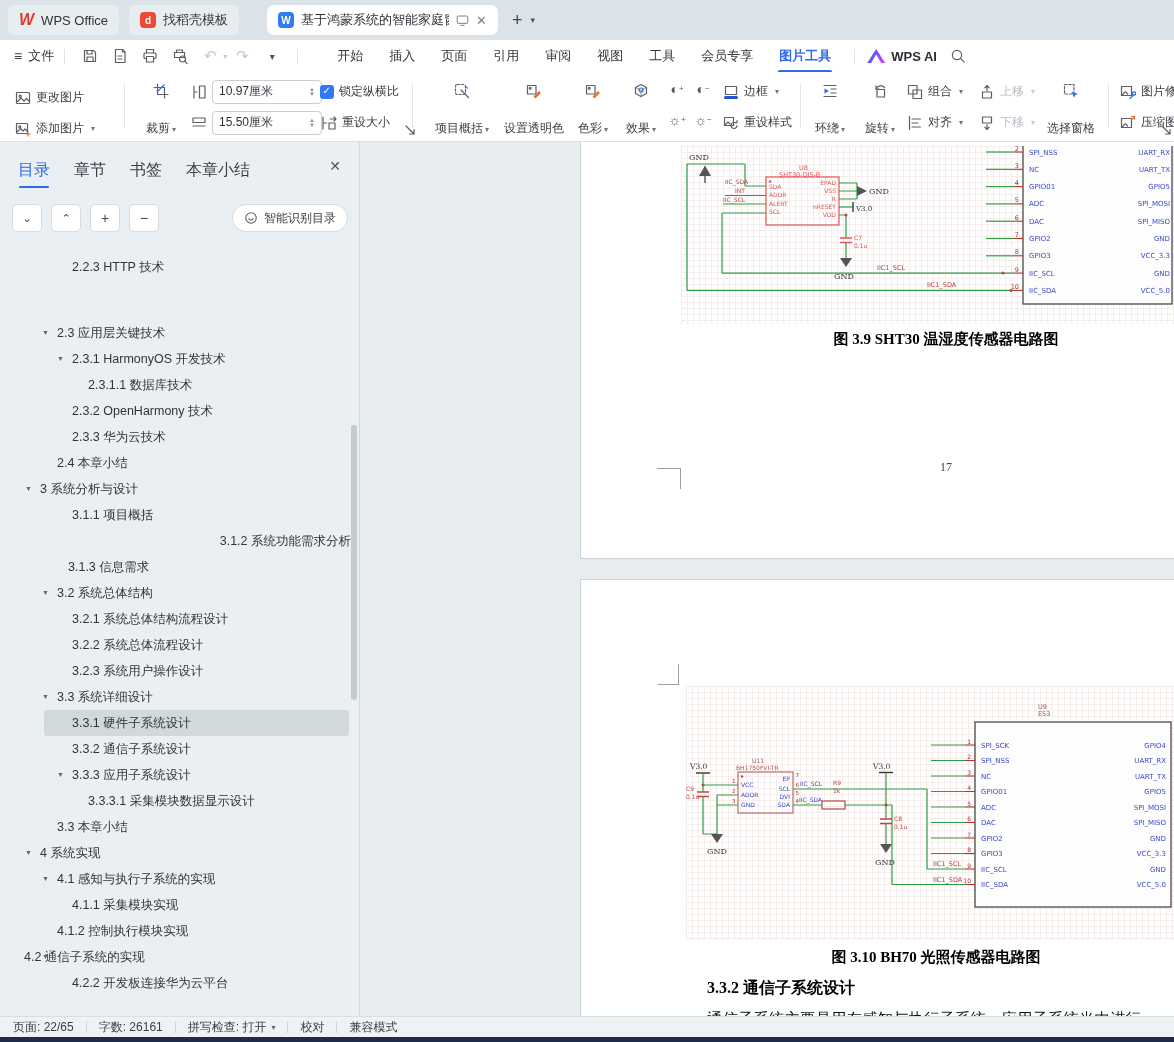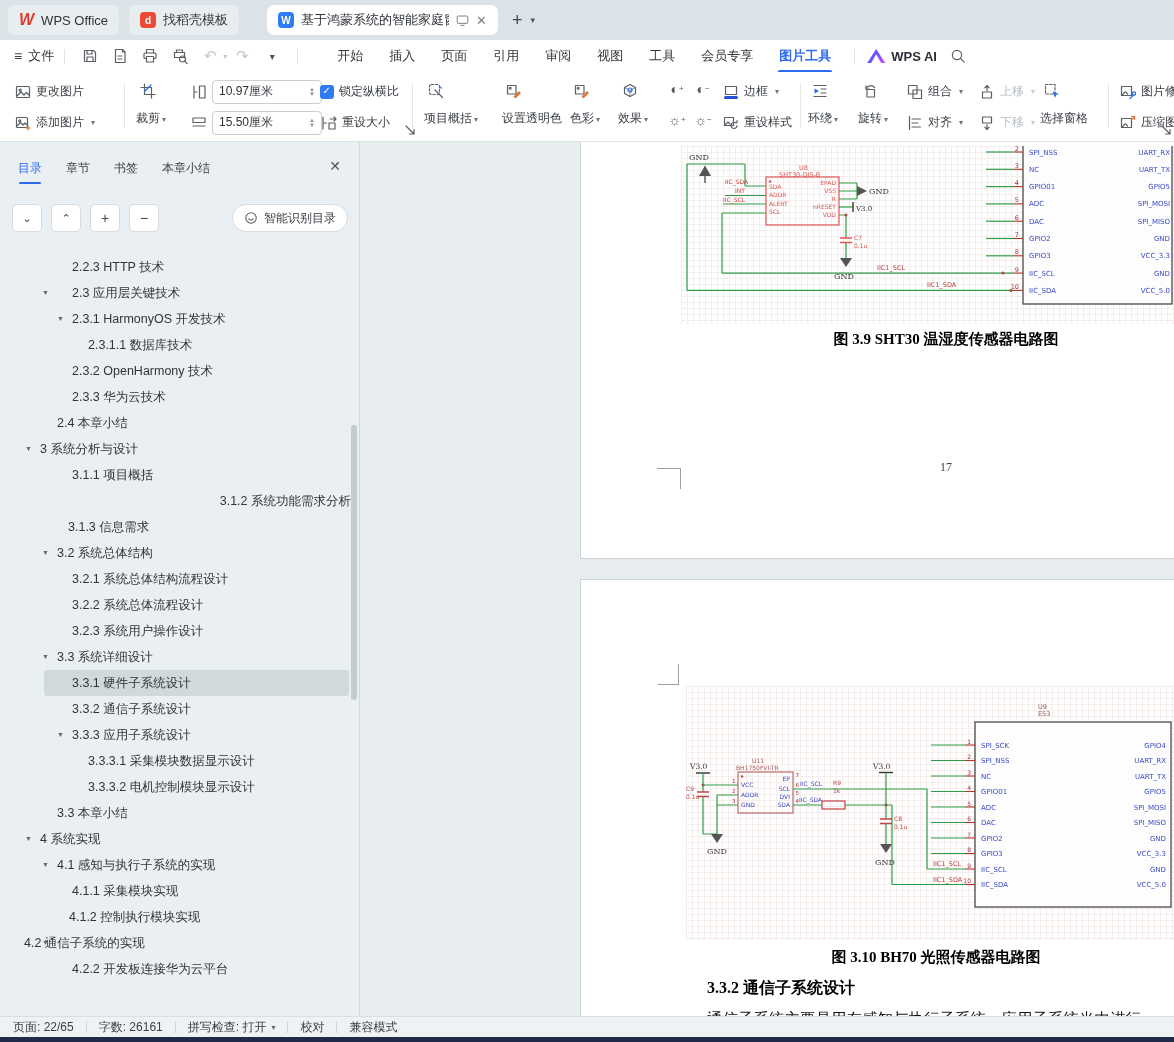--- a/index.html
+++ b/index.html
@@ -36,38 +36,38 @@
        border-radius:1.5px;background:#2f6bed}
   .ai-mark{width:18px;height:14px;margin:0 6px 0 2px;
        background:linear-gradient(120deg,#2b7bff,#7a4bff,#d34bff);
        clip-path:polygon(0 100%,50% 0,100% 100%,78% 100%,50% 38%,22% 100%)}
   .ai-text{font-weight:bold;color:#2b2f36}
   
   .ribbon{position:absolute;left:0;top:72px;width:100%;height:70px;background:#fff;
           border-bottom:1px solid #dde2e5;box-sizing:border-box;overflow:hidden;font-size:12px;color:#3b4046}
   .rb{position:absolute;white-space:nowrap}
   .rb-row{height:25px;display:flex;align-items:center;gap:5px;margin-bottom:6px}
-  .rb-big{position:absolute;top:7px;display:flex;flex-direction:column;align-items:flex-start;gap:8px}
+  .rb-big{position:absolute;top:7px;display:flex;flex-direction:column;align-items:center;gap:18px}
   .rdiv{position:absolute;top:11px;bottom:13px;width:1px;background:#e3e7ea}
   .cv{font-size:8px;color:#70767c;margin-left:2px}
   .ic{display:inline-flex;width:17px;height:17px;align-items:center;justify-content:center}
   .icb{width:23px;height:23px}
   .fld{width:96px;height:22px;border:1px solid #c9cfd4;border-radius:4px;display:flex;align-items:center;
        padding:0 6px;font-size:12px;color:#2f3338;justify-content:space-between;background:#fff}
   .spin{display:flex;flex-direction:column;font-size:6px;color:#8a9096;line-height:5px}
   .cb{width:14px;height:14px;background:#2f7bf5;border-radius:3px;position:relative;flex:none}
   .cb::after{content:"✓";position:absolute;left:2.5px;top:0;font-size:10px;color:#fff}
   .dis{color:#b7bec6}
   .adj{position:absolute;width:22px;height:22px;font-size:14px;color:#565b61;text-align:center;line-height:22px}
   .adj i{font-style:normal;font-size:8px;vertical-align:top}
   .expander{position:absolute;width:11px;height:11px;color:#8a9096}
   
   .sidebar{position:absolute;left:0;top:142px;width:360px;height:874px;background:#e9eff2;
            border-right:1px solid #d2d8dc;box-sizing:border-box;overflow:hidden}
-  .sb-tabs{position:absolute;left:18px;top:18px;display:flex;gap:24px;font-size:12px;color:#3c4146}
+  .sb-tabs{position:absolute;left:18px;top:18px;display:flex;gap:24px;font-size:16px;color:#3c4146}
   .sb-tab{position:relative;cursor:default}
   .sb-tab.active{color:#2f6bed}
   .sb-tab.active::after{content:"";position:absolute;left:1px;right:1px;bottom:-7px;height:2.5px;
        border-radius:1px;background:#2f6bed}
   .sb-close{position:absolute;right:18px;top:16px;color:#555;font-size:14px}
   .sb-controls{position:absolute;left:12px;top:62px;display:flex;gap:9px}
   .sqbtn{width:28px;height:26px;background:#fff;border:1px solid #d5dbde;border-radius:5px;
          display:flex;align-items:center;justify-content:center;font-size:11px;color:#444}
   .pill{position:absolute;right:11px;top:62px;height:26px;border:1px solid #d5dbde;border-radius:14px;
         background:#fff;display:flex;align-items:center;gap:6px;padding:0 11px;font-size:12px;color:#3c4146}
@@ -192,21 +192,21 @@
   <span class="ai-text">WPS AI</span>
   <span class="qico" style="margin-left:10px">
       <svg width="16" height="16" viewBox="0 0 16 16" fill="none" stroke="#5a6065" stroke-width="1.2" stroke-linecap="round" stroke-linejoin="round">
         <circle cx="7" cy="7" r="4.6"></circle>
         <path d="M10.4 10.4L14.2 14.2"></path>
       </svg>
     </span>
 </div>
 
 <div class="ribbon">
-  <div class="rb" style="left:14px;top:7px">
+  <div class="rb" style="left:14px;top:13px">
     <div class="rb-row">
       <span class="ic">
           <svg width="16" height="16" viewBox="0 0 16 16" fill="none" stroke="#5a6065" stroke-width="1.2" stroke-linecap="round" stroke-linejoin="round">
             <rect x="1.5" y="2.5" width="13" height="11" rx="1"></rect>
             <circle cx="5.2" cy="6.2" r="1.1"></circle>
             <path d="M2.5 11.5l3.5-3.5 3 3 2.5-2.5 3 3"></path>
           </svg>
         </span>
       <span>更改图片</span>
     </div>
@@ -489,45 +489,44 @@
     <span class="ic" style="width:14px;height:14px">
         <svg width="16" height="16" viewBox="0 0 16 16" fill="none" stroke="#5a6065" stroke-width="1.2" stroke-linecap="round" stroke-linejoin="round">
           <circle cx="8" cy="8" r="6"></circle>
           <path d="M5.5 8.8a2.8 2.8 0 0 0 5 0"></path>
         </svg>
       </span>
     <span>智能识别目录</span>
   </div>
   <div class="toc-list" id="toc-list">
       <div class="toc-row" style="padding-left: 72px;"><span class="txt">2.2.3  HTTP 技术</span></div>
-      <div class="toc-row" style="padding-left: 72px;"><span class="tog" style="left: 42px;">▼</span><span class="txt">2.3 应用层关键技术</span></div>
+      <div class="toc-row" style="padding-left: 57px; margin-top: 40px;"><span class="tog" style="left: 42px;">▼</span><span class="txt">2.3 应用层关键技术</span></div>
       <div class="toc-row" style="padding-left: 72px;"><span class="tog" style="left: 57px;">▼</span><span class="txt">2.3.1 HarmonyOS 开发技术</span></div>
       <div class="toc-row" style="padding-left: 88px;"><span class="txt">2.3.1.1 数据库技术</span></div>
       <div class="toc-row" style="padding-left: 72px;"><span class="txt">2.3.2 OpenHarmony 技术</span></div>
       <div class="toc-row" style="padding-left: 72px;"><span class="txt">2.3.3 华为云技术</span></div>
       <div class="toc-row" style="padding-left: 57px;"><span class="txt">2.4 本章小结</span></div>
       <div class="toc-row" style="padding-left: 40px;"><span class="tog" style="left: 25px;">▼</span><span class="txt">3 系统分析与设计</span></div>
       <div class="toc-row" style="padding-left: 72px;"><span class="txt">3.1.1 项目概括</span></div>
       <div class="toc-row" style="padding-left: 72px; text-align: right;"><span class="txt">3.1.2 系统功能需求分析</span></div>
       <div class="toc-row" style="padding-left: 68px;"><span class="txt">3.1.3 信息需求</span></div>
       <div class="toc-row" style="padding-left: 57px;"><span class="tog" style="left: 42px;">▼</span><span class="txt">3.2 系统总体结构</span></div>
       <div class="toc-row" style="padding-left: 72px;"><span class="txt">3.2.1 系统总体结构流程设计</span></div>
       <div class="toc-row" style="padding-left: 72px;"><span class="txt">3.2.2 系统总体流程设计</span></div>
       <div class="toc-row" style="padding-left: 72px;"><span class="txt">3.2.3 系统用户操作设计</span></div>
       <div class="toc-row" style="padding-left: 57px;"><span class="tog" style="left: 42px;">▼</span><span class="txt">3.3 系统详细设计</span></div>
       <div class="toc-row sel" style="padding-left: 72px;"><span class="txt">3.3.1 硬件子系统设计</span></div>
       <div class="toc-row" style="padding-left: 72px;"><span class="txt">3.3.2 通信子系统设计</span></div>
       <div class="toc-row" style="padding-left: 72px;"><span class="tog" style="left: 57px;">▼</span><span class="txt">3.3.3 应用子系统设计</span></div>
       <div class="toc-row" style="padding-left: 88px;"><span class="txt">3.3.3.1 采集模块数据显示设计</span></div>
-      <div class="toc-row" style="padding-left: 88px;"><span class="txt">3.3.3.2 电机控制模块显示设计</span></div>
       <div class="toc-row" style="padding-left: 57px;"><span class="txt">3.3 本章小结</span></div>
       <div class="toc-row" style="padding-left: 40px;"><span class="tog" style="left: 25px;">▼</span><span class="txt">4 系统实现</span></div>
       <div class="toc-row" style="padding-left: 57px;"><span class="tog" style="left: 42px;">▼</span><span class="txt">4.1 感知与执行子系统的实现</span></div>
       <div class="toc-row" style="padding-left: 72px;"><span class="txt">4.1.1 采集模块实现</span></div>
-      <div class="toc-row" style="padding-left: 57px; margin-left: 12px;"><span class="txt">4.1.2 控制执行模块实现</span></div>
+      <div class="toc-row" style="padding-left: 57px;"><span class="txt">4.1.2 控制执行模块实现</span></div>
       <div class="toc-row" style="padding-left: 24px;"><span class="tog" style="left: 42px;">▼</span><span class="txt">4.2 通信子系统的实现</span></div>
       <div class="toc-row" style="padding-left: 72px;"><span class="txt">4.2.2 开发板连接华为云平台</span></div>
     </div>
   <div class="sb-scroll"></div>
 </div>
 
 <div class="canvas">
 
   <div class="page page1">
     <div class="schem" id="schem1" style="left:100px;top:4px;width:493px;height:178px">

